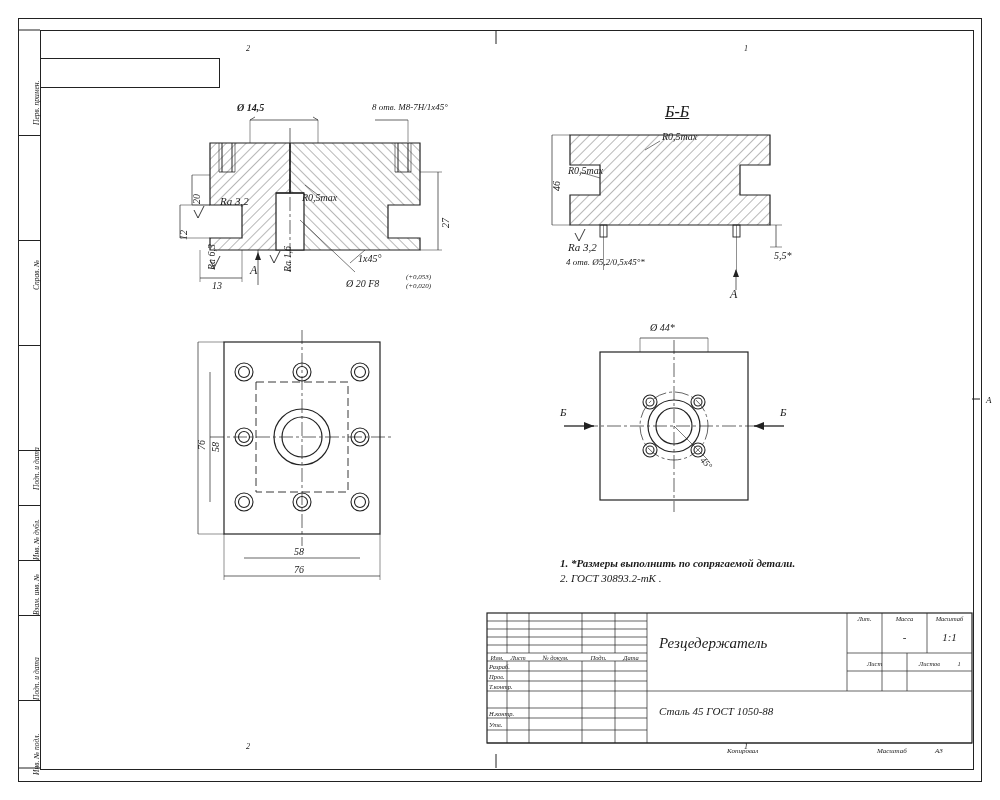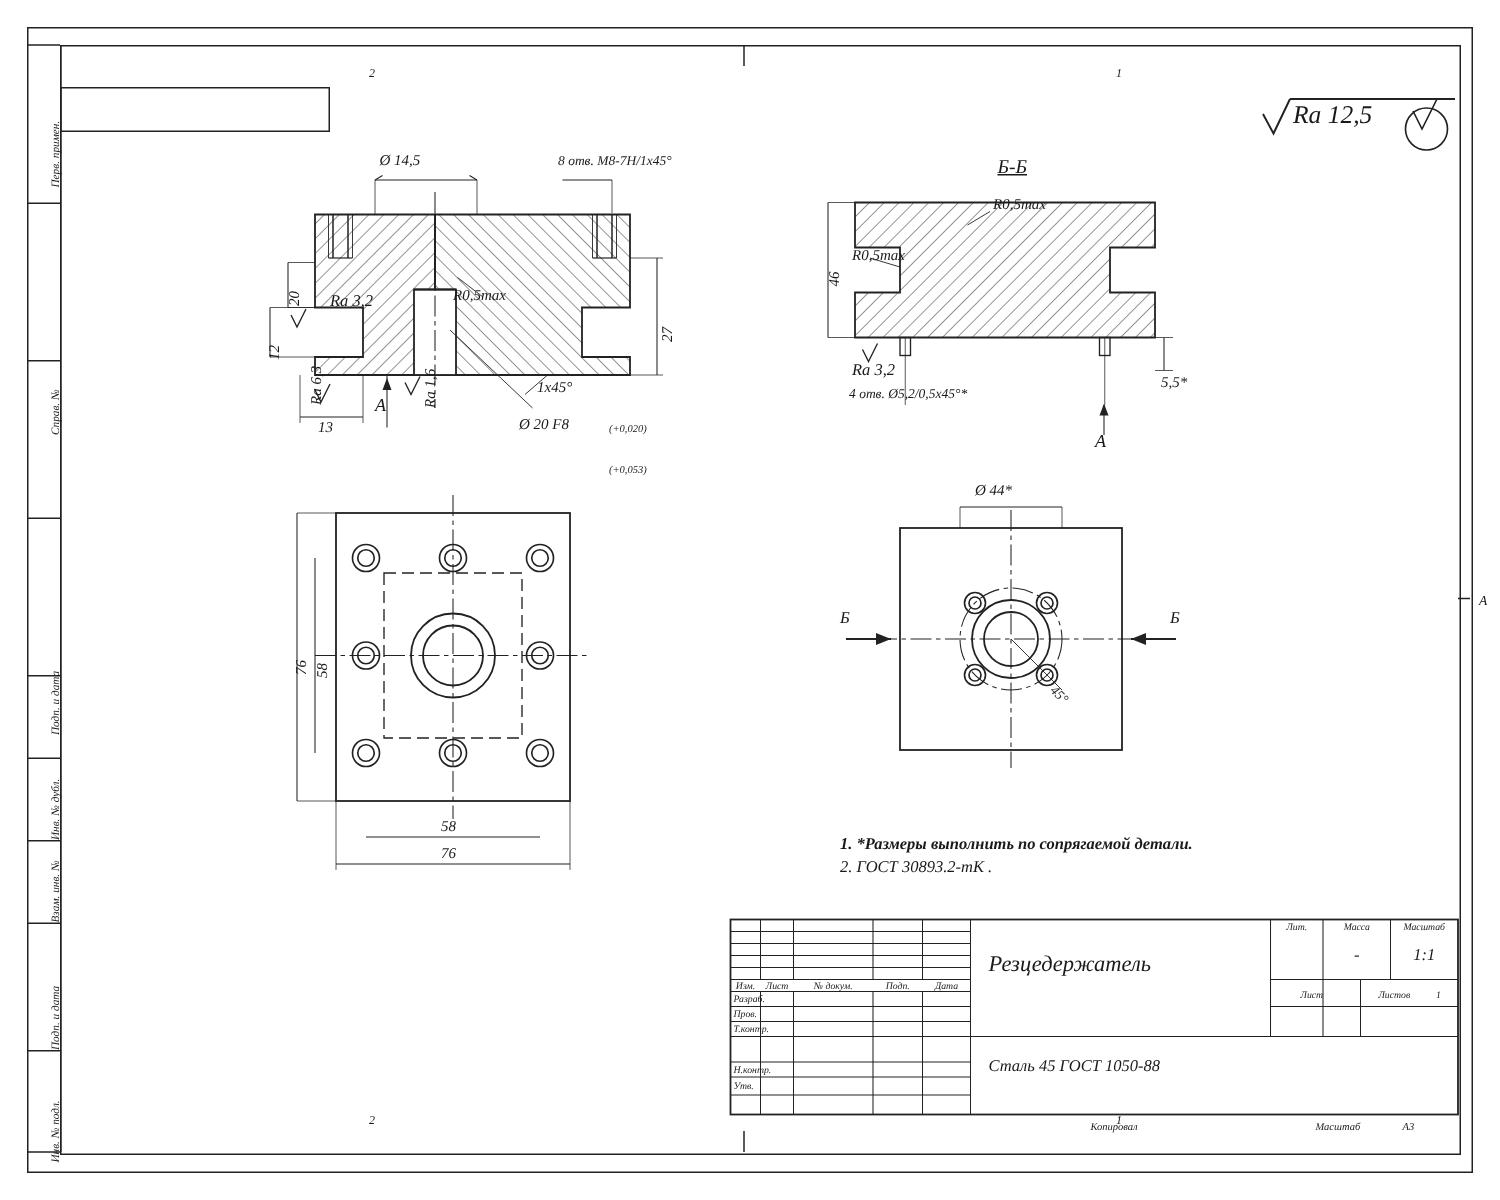--- a/index.html
+++ b/index.html
@@ -6,21 +6,21 @@
   body{width:1000px;height:800px;overflow:hidden;font-family:"Liberation Serif",serif;color:#1a1a1a;}
   .sheet{position:absolute;left:0;top:0;width:1000px;height:800px;background:#fff;}
   .frame-outer{position:absolute;left:18px;top:18px;width:962px;height:762px;border:1px solid #222;}
   .frame-inner{position:absolute;left:40px;top:30px;width:932px;height:738px;border:1.4px solid #222;}
   .side-col{position:absolute;left:18px;top:30px;width:22px;height:738px;border-right:1px solid #222;}
   .side-cell{position:absolute;left:0;width:22px;border-bottom:1px solid #222;}
   .vlabel{position:absolute;white-space:nowrap;font-size:7.5px;font-style:italic;
      transform:rotate(-90deg);transform-origin:left top;}
   .txt{position:absolute;white-space:nowrap;font-style:italic;}
   .f7{font-size:7px;}.f8{font-size:8px;}.f9{font-size:9px;}.f10{font-size:10px;}
-  .f11{font-size:11px;}.f12{font-size:12px;}.f13{font-size:13px;text-decoration:underline;}.f15{font-size:15px;}.f17{font-size:17px;}
+  .f11{font-size:11px;}.f12{font-size:12px;}.f13{font-size:16px;text-decoration:underline;}.f15{font-size:15px;}.f17{font-size:17px;}
   .blk{position:absolute;}
   svg{position:absolute;left:0;top:0;overflow:visible;}
   .tb{position:absolute;border:1px solid #222;box-sizing:border-box;}
   .tbcell{position:absolute;border-right:1px solid #222;border-bottom:1px solid #222;box-sizing:border-box;
      font-size:6.5px;font-style:italic;display:flex;align-items:center;justify-content:center;text-align:center;}
   .tbcell.l{justify-content:flex-start;padding-left:2px;}
 </style>
 </head>
 <body>
 
@@ -58,29 +58,20 @@
   <div class="tb" style="left:40px;top:58px;width:180px;height:30px;"></div>
 
   <svg width="1000" height="800">
     <line x1="496" y1="30" x2="496" y2="44" stroke="#222" stroke-width="1"></line>
     <line x1="496" y1="754" x2="496" y2="768" stroke="#222" stroke-width="1"></line>
     <line x1="18" y1="30" x2="40" y2="30" stroke="#222" stroke-width="1"></line>
     <line x1="18" y1="768" x2="40" y2="768" stroke="#222" stroke-width="1"></line>
     <line x1="972" y1="399" x2="980" y2="399" stroke="#222" stroke-width="1"></line>
   </svg>
 
-  <div class="blk" style="left:840px;top:62px;width:150px;height:32px;">
-    <svg width="150" height="32">
-      <path d="M2,14 L9,27 L20,4" fill="none" stroke="#222" stroke-width="1.3"></path>
-      <line x1="20" y1="4" x2="130" y2="4" stroke="#222" stroke-width="1.3"></line>
-      <path d="M102,12 L108,24 L118,4" fill="none" stroke="#222" stroke-width="1.1"></path>
-      <path d="M97,24 a14,14 0 1,0 28,0 a14,14 0 1,0 -28,0" fill="none" stroke="#222" stroke-width="1.1"></path>
-    </svg>
-    <div class="txt f17" style="left:22px;top:5px;">Ra 12,5</div>
-  </div>
 
   <div class="blk" style="left:150px;top:100px;width:330px;height:220px;">
     <svg width="330" height="220">
       <defs>
         <pattern id="hatchR" width="7" height="7" patternTransform="rotate(45)" patternUnits="userSpaceOnUse">
           <line x1="0" y1="0" x2="0" y2="7" stroke="#333" stroke-width="0.7"></line>
         </pattern>
         <pattern id="hatchL" width="7" height="7" patternTransform="rotate(-45)" patternUnits="userSpaceOnUse">
           <line x1="0" y1="0" x2="0" y2="7" stroke="#333" stroke-width="0.7"></line>
         </pattern>
@@ -135,29 +126,29 @@
       <line x1="155" y1="85" x2="172" y2="98" stroke="#222" stroke-width="0.6"></line>
 
       <line x1="108" y1="150" x2="108" y2="185" stroke="#222" stroke-width="0.7"></line>
       <path d="M105,160 L108,152 L111,160 Z" fill="#222"></path>
 
       <path d="M60,160 L64,168 L70,156" fill="none" stroke="#222" stroke-width="0.9"></path>
       <path d="M120,155 L124,163 L130,151" fill="none" stroke="#222" stroke-width="0.9"></path>
       <path d="M44,110 L48,118 L54,106" fill="none" stroke="#222" stroke-width="0.9"></path>
     </svg>
 
-    <div class="txt f10" style="left:103px;top:2px;">Ø 14,5</div>
+    <div class="txt f10" style="left:87px;top:2px;font-weight:bold;">Ø 14,5</div>
     <div class="txt f9" style="left:222px;top:2px;">8 отв. М8-7Н/1х45°</div>
     <div class="vlabel f10" style="left:41px;top:104px;">20</div>
     <div class="vlabel f10" style="left:28px;top:140px;">12</div>
     <div class="txt f10" style="left:62px;top:180px;">13</div>
     <div class="vlabel f10" style="left:290px;top:128px;">27</div>
     <div class="txt f10" style="left:208px;top:153px;">1х45°</div>
     <div class="txt f10" style="left:196px;top:178px;">Ø 20 F8</div>
-    <div class="txt f7" style="left:256px;top:173px;margin-top:36px;">(+0,053)</div>
+    <div class="txt f7" style="left:256px;top:173px;">(+0,053)</div>
     <div class="txt f7" style="left:256px;top:182px;">(+0,020)</div>
     <div class="txt f11" style="left:70px;top:95px;">Ra 3,2</div>
     <div class="vlabel f10" style="left:56px;top:170px;">Ra 6,3</div>
     <div class="vlabel f10" style="left:132px;top:172px;">Ra 1,6</div>
     <div class="txt f10" style="left:152px;top:92px;">R0,5max</div>
     <div class="txt f12" style="left:100px;top:163px;">А</div>
   </div>
 
   <div class="blk" style="left:540px;top:95px;width:290px;height:220px;">
     <svg width="290" height="220">

